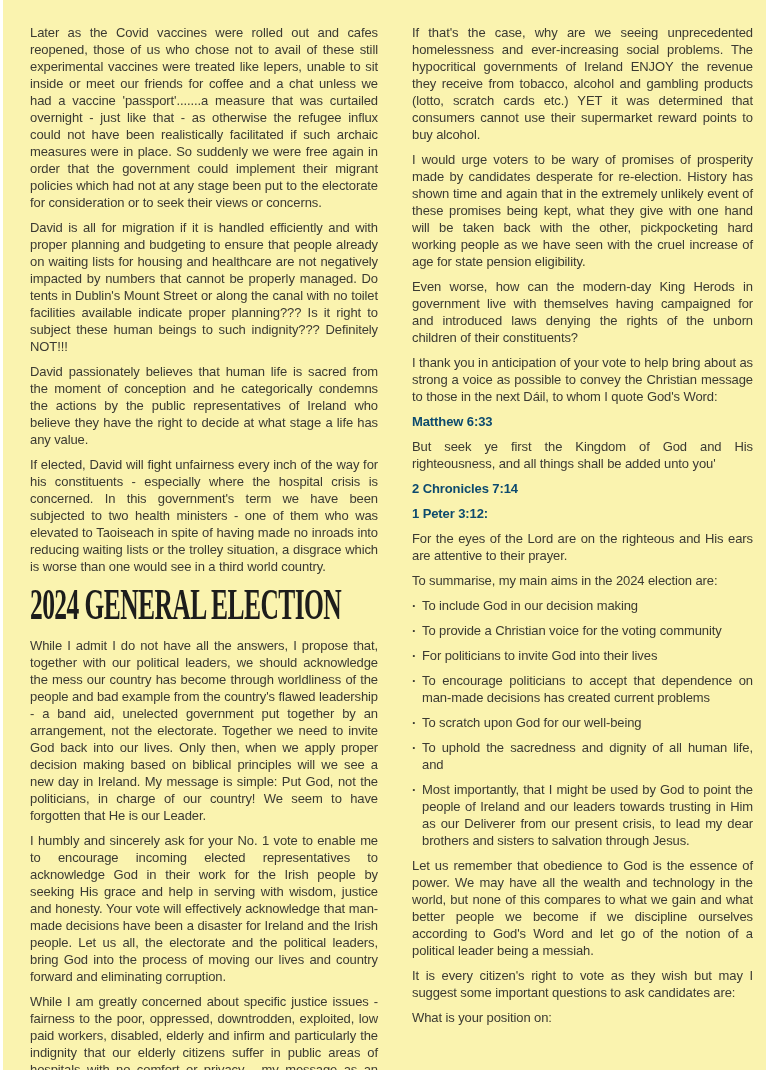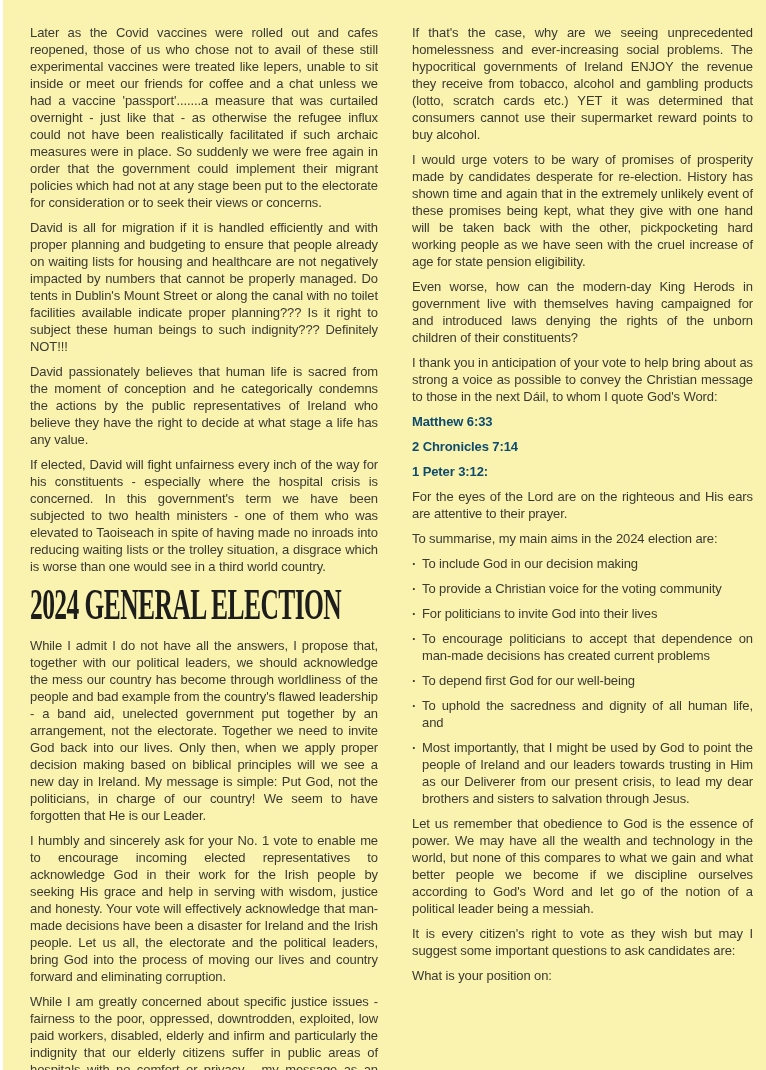--- a/index.html
+++ b/index.html
@@ -83,31 +83,32 @@
 
   </div>
 
   <div class="col">
     <p>If that's the case, why are we seeing unprecedented homelessness and ever-increasing social problems. The hypocritical governments of Ireland ENJOY the revenue they receive from tobacco, alcohol and gambling products (lotto, scratch cards etc.) YET it was determined that consumers cannot use their supermarket reward points to buy alcohol.</p>
     <p>I would urge voters to be wary of promises of prosperity made by candidates desperate for re-election. History has shown time and again that in the extremely unlikely event of these promises being kept, what they give with one hand will be taken back with the other, pickpocketing hard working people as we have seen with the cruel increase of age for state pension eligibility.</p>
     <p>Even worse, how can the modern-day King Herods in government live with themselves having campaigned for and introduced laws denying the rights of the unborn children of their constituents?</p>
     <p>I thank you in anticipation of your vote to help bring about as strong a voice as possible to convey the Christian message to those in the next Dáil, to whom I quote God's Word:</p>
 
     <p class="ref">Matthew 6:33</p>
+    <p>But seek ye first the Kingdom of God and His righteousness, and all things shall be added unto you'</p>
     <p class="ref">2 Chronicles 7:14</p>
     <p class="ref">1 Peter 3:12:</p>
     <p>For the eyes of the Lord are on the righteous and His ears are attentive to their prayer.</p>
 
     <p>To summarise, my main aims in the 2024 election are:</p>
 
     <p class="aim"><span class="dot">·</span><span>To include God in our decision making</span></p>
     <p class="aim"><span class="dot">·</span><span>To provide a Christian voice for the voting community</span></p>
     <p class="aim"><span class="dot">·</span><span>For politicians to invite God into their lives</span></p>
     <p class="aim"><span class="dot">·</span><span>To encourage politicians to accept that dependence on man-made decisions has created current problems</span></p>
-    <p class="aim"><span class="dot">·</span><span>To depend first God for our well-being</span></p>
+    <p class="aim"><span class="dot">·</span><span>To scratch upon God for our well-being</span></p>
     <p class="aim"><span class="dot">·</span><span>To uphold the sacredness and dignity of all human life, and</span></p>
     <p class="aim"><span class="dot">·</span><span>Most importantly, that I might be used by God to point the people of Ireland and our leaders towards trusting in Him as our Deliverer from our present crisis, to lead my dear brothers and sisters to salvation through Jesus.</span></p>
 
     <p>Let us remember that obedience to God is the essence of power. We may have all the wealth and technology in the world, but none of this compares to what we gain and what better people we become if we discipline ourselves according to God's Word and let go of the notion of a political leader being a messiah.</p>
     <p>It is every citizen's right to vote as they wish but may I suggest some important questions to ask candidates are:</p>
 
     <p>What is your position on:</p>
 
   </div>
 </div>

